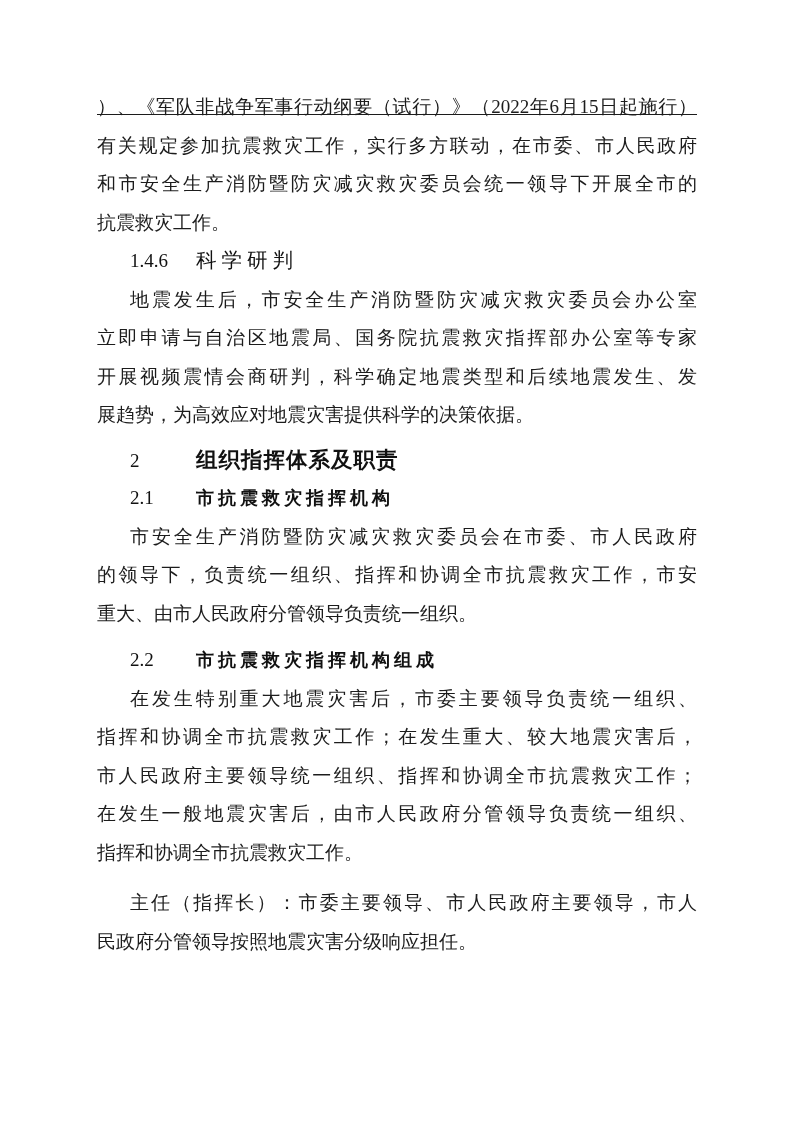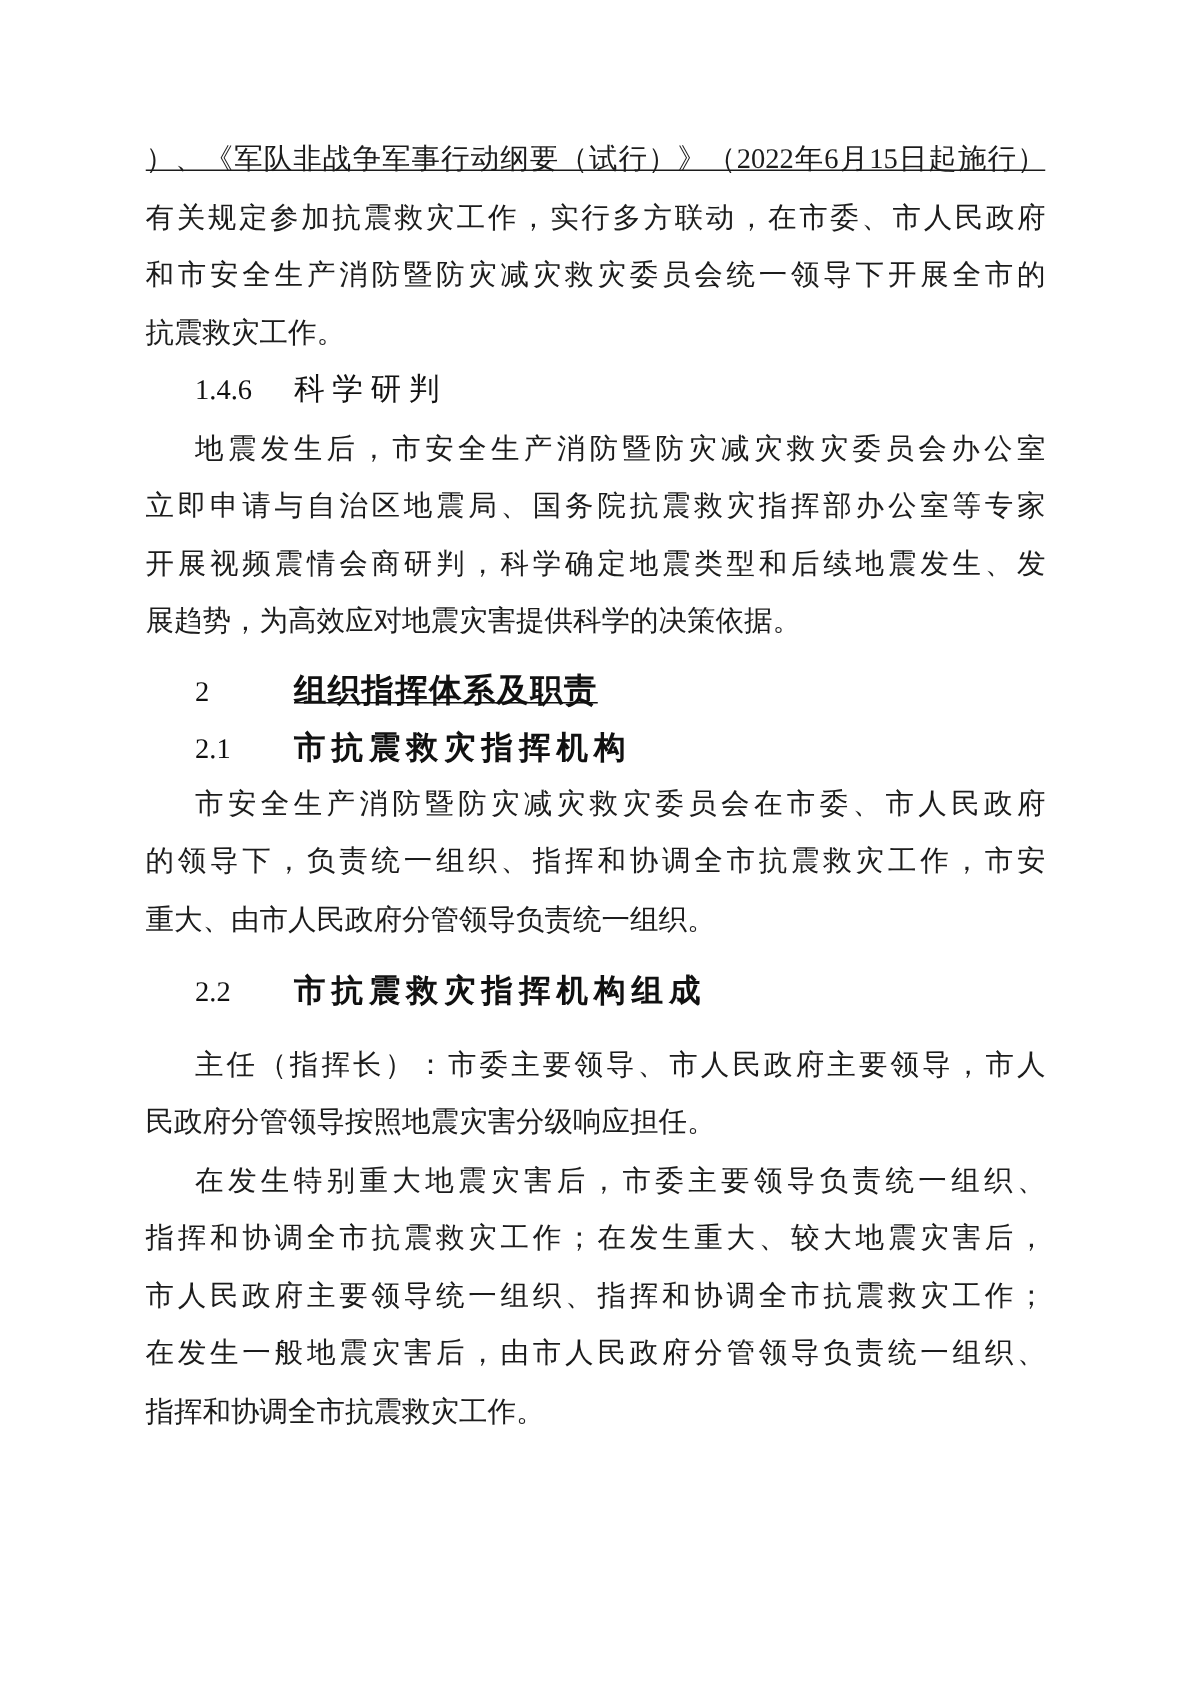--- a/index.html
+++ b/index.html
@@ -43,31 +43,31 @@
     padding-left: 33px;
     white-space: nowrap;
     color: #111111;
   }
   .heading .num {
     display: inline-block;
     width: 66px;
     font-family: "Liberation Serif", "DejaVu Serif", serif;
     font-size: 19px;
   }
-  .heading.h1 { margin-top: 6px; text-decoration: underline; }
+  .heading.h1 { margin-top: 6px; }
   .heading.h1 .title {
     font-family: "Liberation Sans", "DejaVu Sans", sans-serif;
     font-weight: bold;
     font-size: 21.5px;
     letter-spacing: 1px;
   }
   .heading.h2 .title {
     font-family: "Liberation Serif", "DejaVu Serif", serif;
     font-weight: bold;
-    font-size: 21px;
+    font-size: 18px;
     letter-spacing: 4px;
   }
   .heading.h3 .title {
     font-family: Liberation Mono, monospace;
     font-size: 20.5px;
     letter-spacing: 5px;
   }
   .space-before-sm { margin-top: 8px; }
   .space-before-md { margin-top: 12px; }
 </style>
@@ -106,27 +106,27 @@
     <div class="paragraph">
       <div class="line indent">市安全生产消防暨防灾减灾救灾委员会在市委、市人民政府</div>
       <div class="line">的领导下，负责统一组织、指挥和协调全市抗震救灾工作，市安</div>
       <div class="line last">重大、由市人民政府分管领导负责统一组织。</div>
     </div>
 
     <div class="heading h2 space-before-sm">
       <span class="num">2.2</span><span class="title">市抗震救灾指挥机构组成</span>
     </div>
 
-    <div class="paragraph space-before-md">
-      <div class="line indent">主任（指挥长）：市委主要领导、市人民政府主要领导，市人</div>
-      <div class="line last">民政府分管领导按照地震灾害分级响应担任。</div>
-    </div>
-
     <div class="paragraph">
       <div class="line indent">在发生特别重大地震灾害后，市委主要领导负责统一组织、</div>
       <div class="line">指挥和协调全市抗震救灾工作；在发生重大、较大地震灾害后，</div>
       <div class="line">市人民政府主要领导统一组织、指挥和协调全市抗震救灾工作；</div>
       <div class="line">在发生一般地震灾害后，由市人民政府分管领导负责统一组织、</div>
       <div class="line last">指挥和协调全市抗震救灾工作。</div>
     </div>
 
+    <div class="paragraph space-before-md">
+      <div class="line indent">主任（指挥长）：市委主要领导、市人民政府主要领导，市人</div>
+      <div class="line last">民政府分管领导按照地震灾害分级响应担任。</div>
+    </div>
+
   </div>
 </div>
 
 </body></html>

